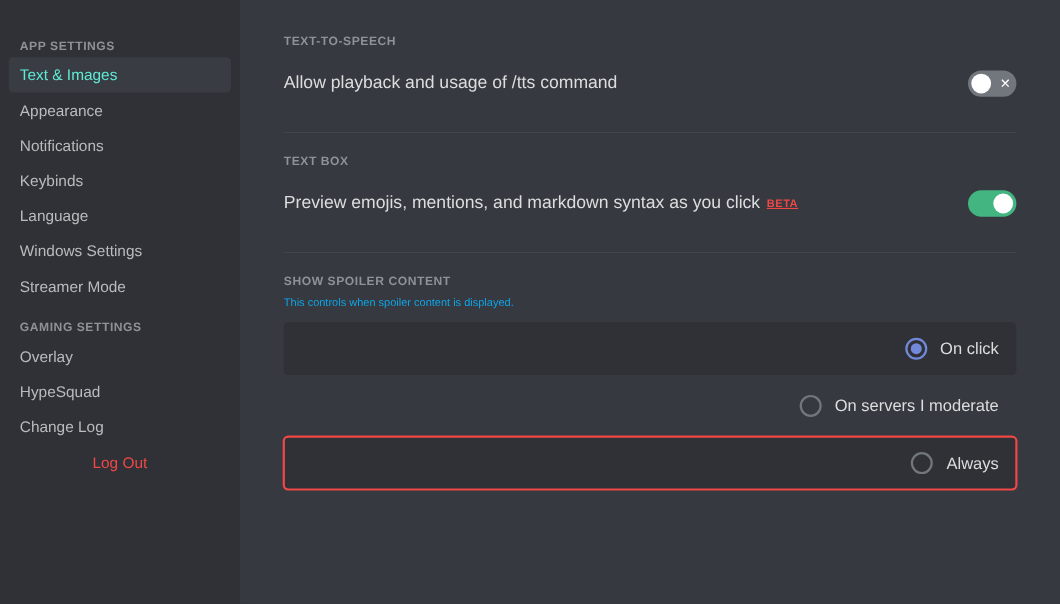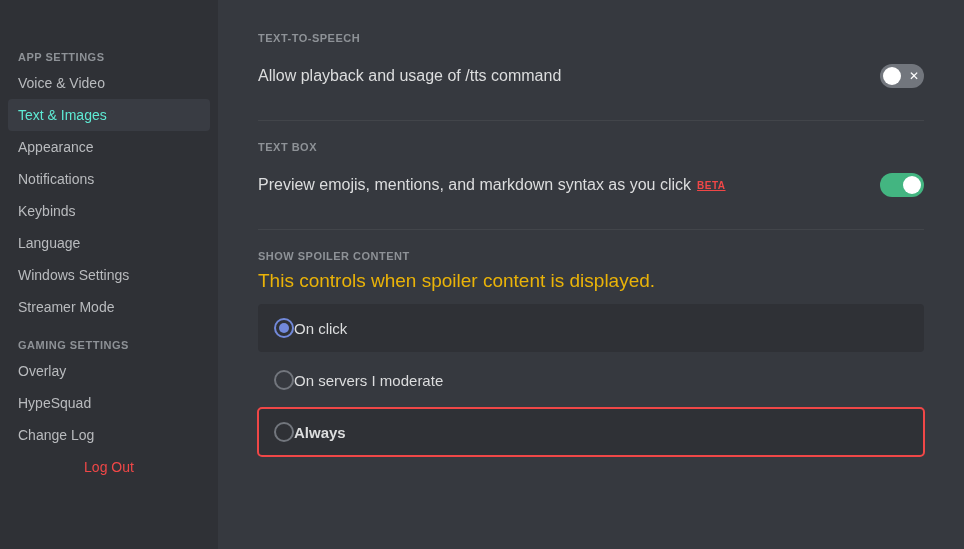--- a/index.html
+++ b/index.html
@@ -14,21 +14,20 @@
       overflow: hidden;
     }
 
     
     .sidebar {
       width: 218px;
       background: #2f3136;
       padding: 20px 8px;
       overflow-y: auto;
       flex-shrink: 0;
-      margin-top: 15px;
     }
 
     .sidebar-section-label {
       color: #8e9297;
       font-size: 11px;
       font-weight: 700;
       letter-spacing: 0.5px;
       text-transform: uppercase;
       padding: 16px 10px 4px 10px;
     }
@@ -150,43 +149,44 @@
       font-size: 13px;
       line-height: 1;
     }
 
     
     .spoiler-section {
       margin-top: 8px;
     }
 
     .spoiler-desc {
-      color: #eab308;
-      font-size: 19px;
+      color: #0ea5e9;
+      font-size: 10px;
       margin-bottom: 12px;
     }
 
     .radio-option {
       display: flex;
       align-items: center;
+      gap: 12px;
       padding: 14px 16px;
       border-radius: 4px;
       margin-bottom: 4px;
       cursor: pointer;
       background: transparent;
+      justify-content: flex-end;
     }
     .radio-option.selected {
       background: #2f3136;
     }
     .radio-option.highlighted {
       background: #2f3136;
       outline: 2px solid #f04747;
       outline-offset: -1px;
       border-radius: 4px;
-      font-weight: bold;
     }
 
     .radio-circle {
       width: 20px;
       height: 20px;
       border-radius: 50%;
       border: 2px solid #72767d;
       display: flex;
       align-items: center;
       justify-content: center;
@@ -208,21 +208,20 @@
       color: #dcddde;
       font-size: 15px;
     }
   </style>
 </head>
 <body>
 
 <nav class="sidebar">
   <div class="sidebar-section-label">APP SETTINGS</div>
 
-  <div class="sidebar-item">Voice &amp; Video</div>
   <div class="sidebar-item active">Text &amp; Images</div>
   <div class="sidebar-item">Appearance</div>
   <div class="sidebar-item">Notifications</div>
   <div class="sidebar-item">Keybinds</div>
   <div class="sidebar-item">Language</div>
   <div class="sidebar-item">Windows Settings</div>
   <div class="sidebar-item">Streamer Mode</div>
 
   <div class="sidebar-section-label">GAMING SETTINGS</div>
 

